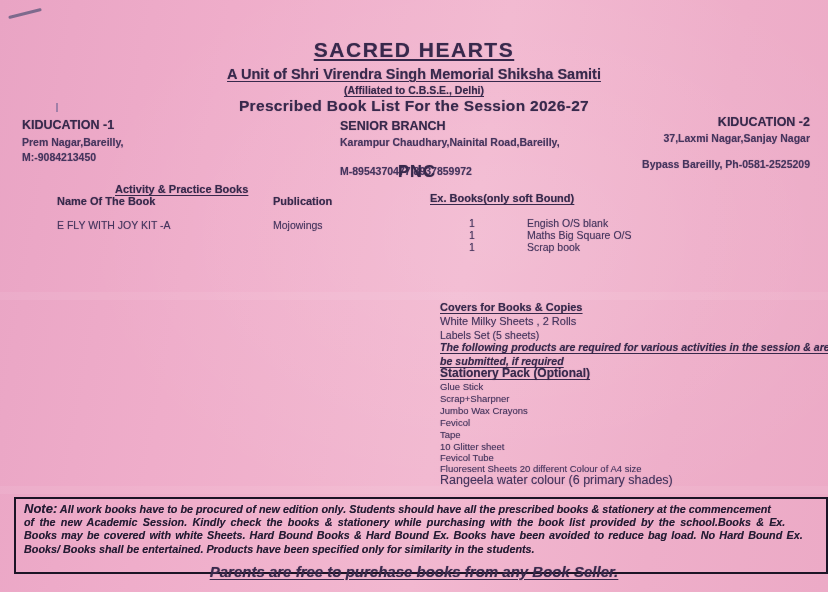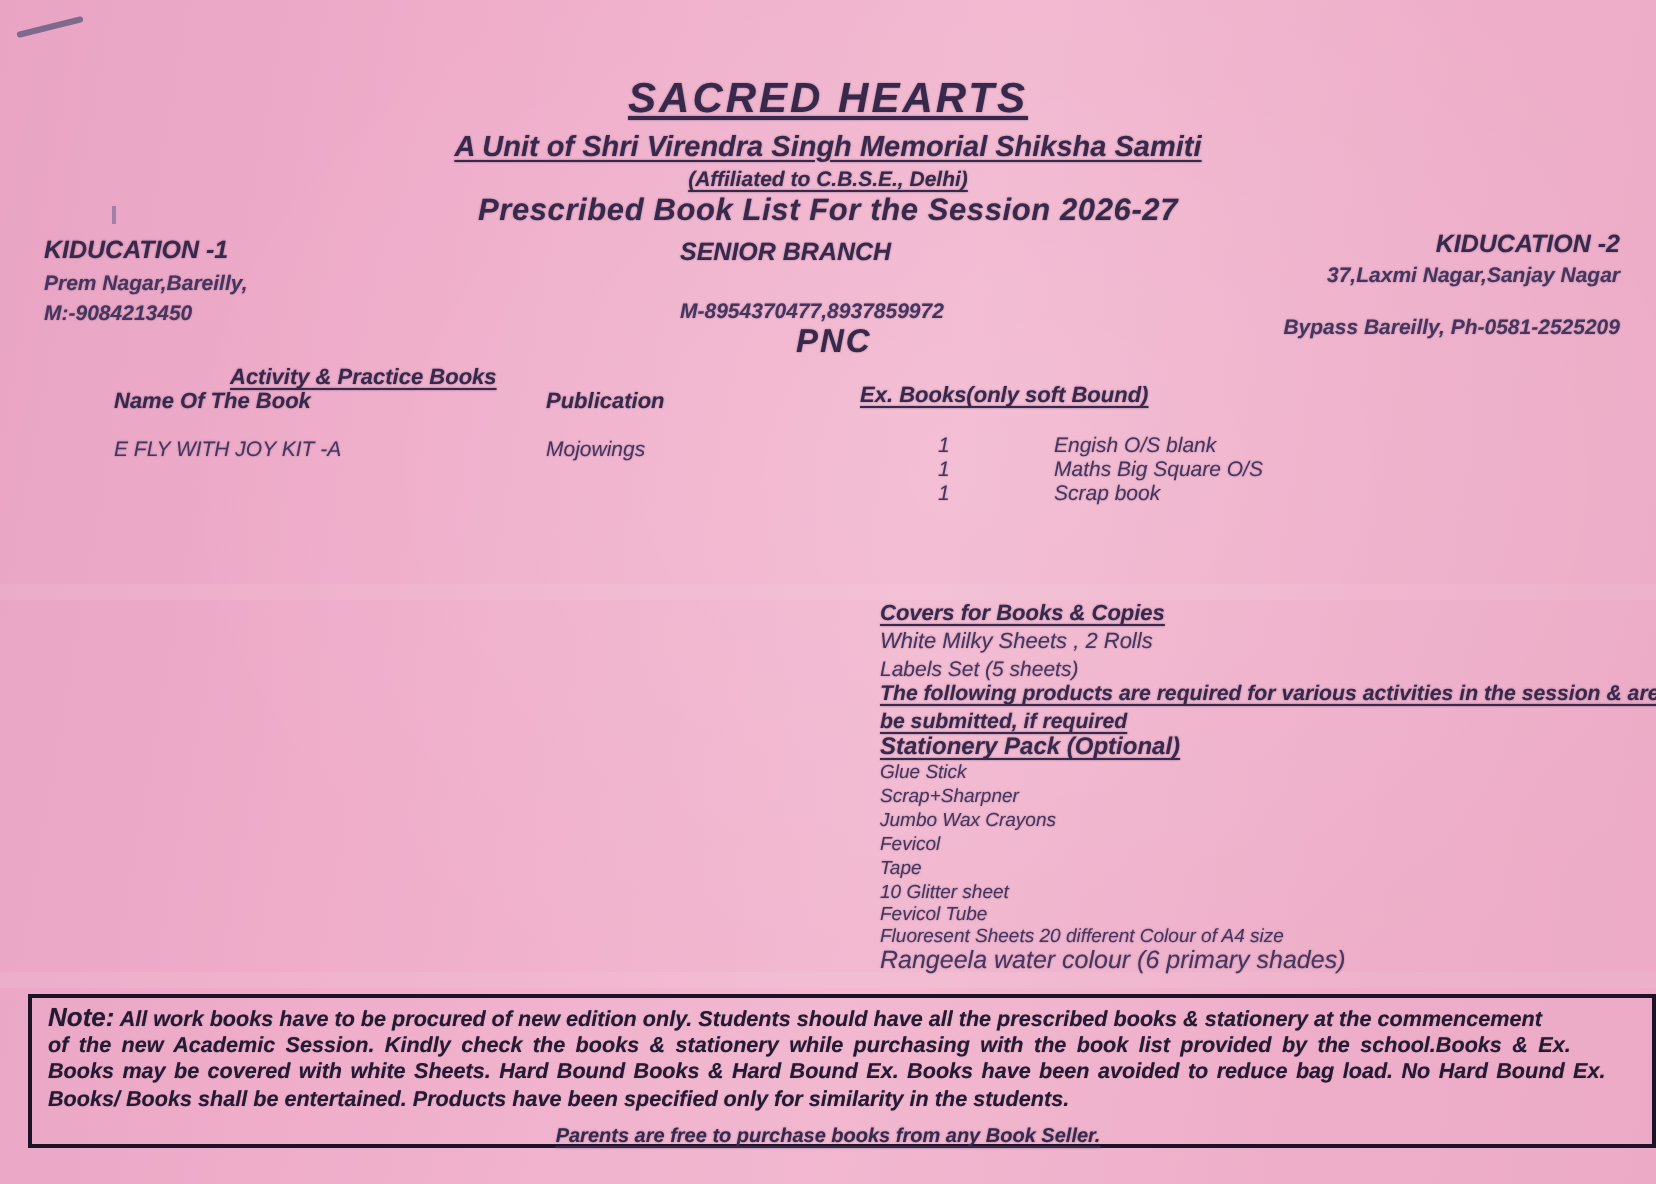--- a/index.html
+++ b/index.html
@@ -6,21 +6,21 @@
   #paper{
     position:relative;
     width:828px;height:592px;
     overflow:hidden;
     background:
       radial-gradient(ellipse at 60% 40%, rgba(255,255,255,0.10), rgba(0,0,0,0) 60%),
       linear-gradient(100deg,#e9a4c4 0%,#efadca 25%,#f2b8d0 55%,#eeaec9 80%,#ecaac6 100%);
     font-family:"Liberation Sans",sans-serif;
     color:#46355e;
   }
-  .abs{position:absolute;white-space:nowrap;font-style:italic;}
+  .abs{position:absolute;white-space:nowrap;}
   .center{left:0;right:0;text-align:center;}
   .ink{color:#46355e;text-shadow:0 0 1px rgba(70,53,94,0.45);}
   .ink-dark{color:#38294c;text-shadow:0 0 1px rgba(56,41,76,0.5);}
   .b{font-weight:bold;}
   .i{font-style:italic;}
   .u{text-decoration:underline;text-underline-offset:2px;}
   .title{font-size:21px;letter-spacing:1.5px;}
   .subtitle{font-size:14.5px;}
   .affil{font-size:10.5px;}
   .session{font-size:15.5px;letter-spacing:0.3px;}
@@ -65,20 +65,21 @@
   <div class="abs center session b ink-dark" style="top:97px">Prescribed Book List For the Session 2026-27</div>
 
   <div class="abs" style="left:22px;top:118px">
     <div class="branch-name b ink-dark">KIDUCATION -1</div>
     <div class="branch-line b ink" style="margin-top:4px">Prem Nagar,Bareilly,</div>
     <div class="branch-line b ink" style="margin-top:3px">M:-9084213450</div>
   </div>
 
   <div class="abs" style="left:340px;top:119px">
     <div class="branch-name b ink-dark">SENIOR BRANCH</div>
+    <div class="branch-line b ink" style="margin-top:3px">Karampur Chaudhary,Nainital Road,Bareilly,</div>
     <div class="branch-line b ink" style="margin-top:17px">M-8954370477,8937859972</div>
   </div>
   <div class="abs b ink-dark" style="left:398px;top:162px;font-size:16.5px;letter-spacing:1px">PNC</div>
 
   <div class="abs" style="right:18px;top:115px;text-align:right">
     <div class="branch-name b ink-dark">KIDUCATION -2</div>
     <div class="branch-line b ink" style="margin-top:3px">37,Laxmi Nagar,Sanjay Nagar</div>
     <div class="branch-line b ink" style="margin-top:14px">Bypass Bareilly, Ph-0581-2525209</div>
   </div>
 
@@ -114,15 +115,15 @@
   <div class="abs small ink" style="left:440px;top:463px">Fluoresent Sheets 20 different Colour of A4 size</div>
   <div class="abs ink" style="left:440px;top:473px;font-size:12.5px">Rangeela water colour (6 primary shades)</div>
 
   <div class="note-box">
     <span class="note-line"><span class="note-label">Note:</span> <span>All work books have to be procured of new edition only. Students should have all the prescribed books &amp; stationery at the commencement</span></span>
     <span class="note-line ws1">of the new  Academic  Session. Kindly  check  the  books  &amp; stationery  while  purchasing  with the book list  provided by the school.Books &amp; Ex.</span>
     <span class="note-line ws2">Books may be covered with white Sheets. Hard Bound Books &amp; Hard Bound Ex.  Books have  been  avoided  to reduce bag load. No Hard Bound Ex.</span>
     <span class="note-line">Books/ Books shall be entertained. Products have been specified only for similarity in the students.</span>
   </div>
 
-  <div class="abs center b i u ink-dark" style="top:563px;font-size:10px">Parents are free to purchase books from any Book Seller.</div>
+  <div class="abs center b i u ink-dark" style="top:563px;font-size:15px">Parents are free to purchase books from any Book Seller.</div>
 
 </div>
 
 </body></html>

